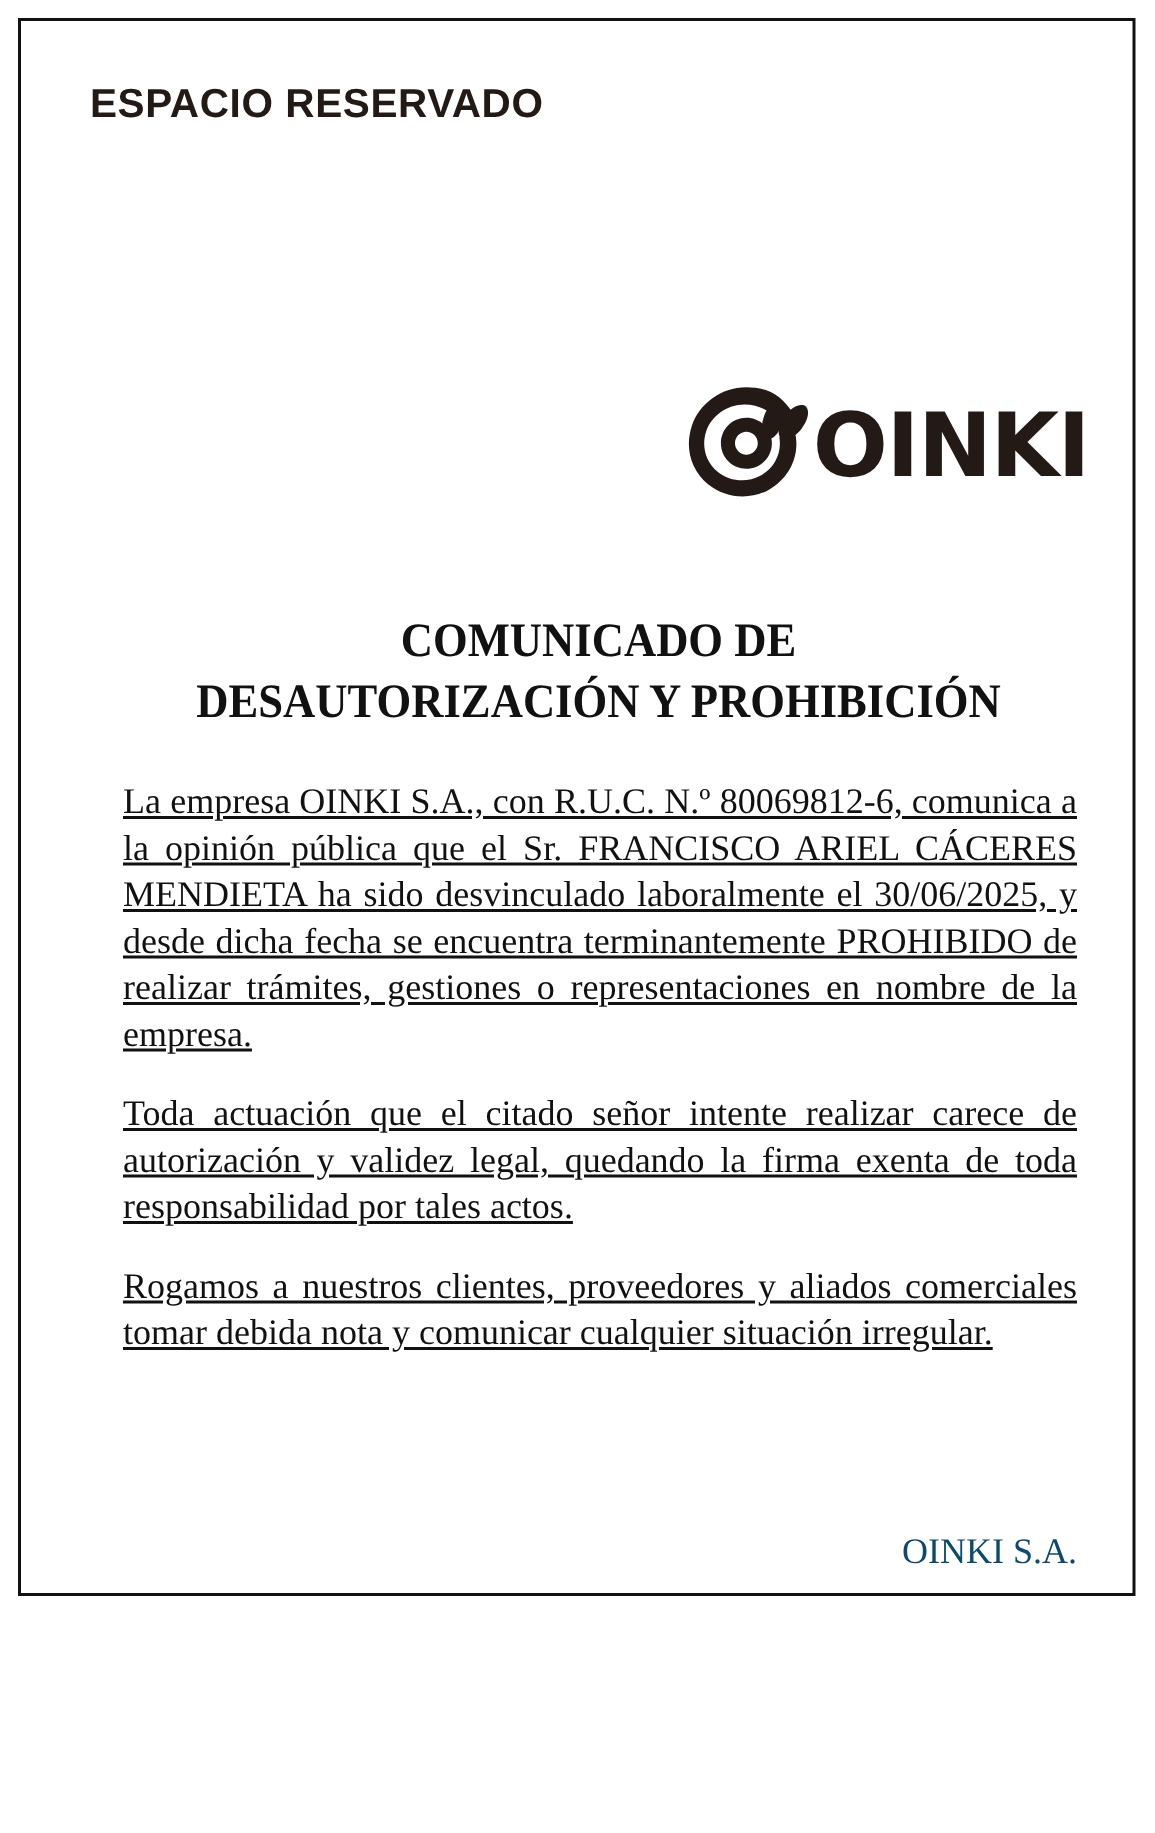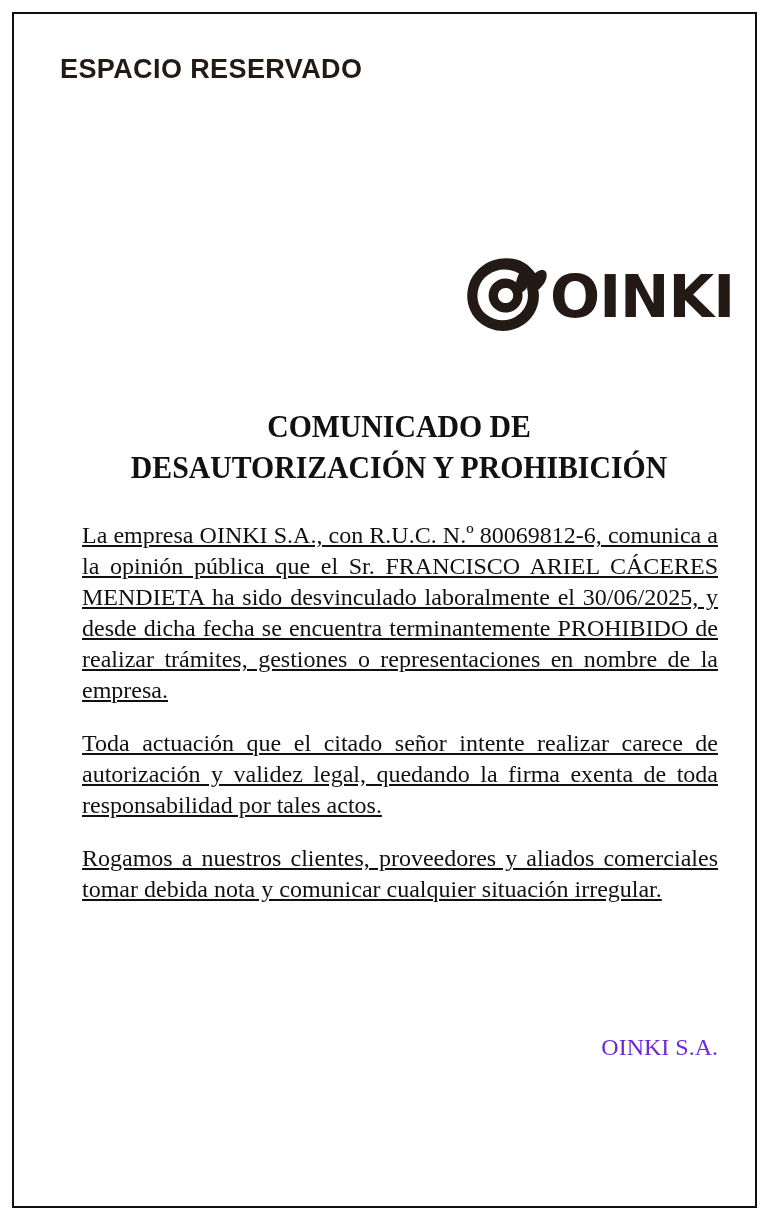--- a/index.html
+++ b/index.html
@@ -14,21 +14,21 @@
     font-family: "Liberation Serif", "DejaVu Serif", serif;
     overflow: hidden;
   }
 
   
   .page-frame {
     position: absolute;
     left: 12px;
     top: 12px;
     width: 745px;
-    height: 1196px;
+    height: 1052px;
     border: 2px solid #111111;
     box-sizing: border-box;
     background: #ffffff;
   }
 
   
   .reserved-header {
     position: absolute;
     left: 46px;
     top: 40px;
@@ -42,21 +42,21 @@
 
   
   .logo-block {
     position: absolute;
     left: 450px;
     top: 236px;
     width: 262px;
     height: 92px;
     display: flex;
     align-items: center;
-    justify-content: flex-start;
+    justify-content: flex-end;
   }
   .logo-mark {
     width: 88px;
     height: 80px;
     flex: 0 0 auto;
     display: block;
   }
   .logo-word {
     font-family: "DejaVu Sans", "Liberation Sans", sans-serif;
     font-weight: bold;
@@ -107,22 +107,21 @@
 
   .signature {
     position: absolute;
     left: 68px;
     top: 1006px;
     width: 636px;
     text-align: right;
     font-family: "Liberation Serif", "DejaVu Serif", serif;
     font-size: 24px;
     line-height: 31px;
-    color: #6d28d9;
-    margin-top: 12px;
+    color: #0c4a6e;
   }
 </style>
 </head>
 <body>
 
 <div class="page-frame">
 
   <div class="reserved-header">ESPACIO RESERVADO</div>
 
   <div class="logo-block">

